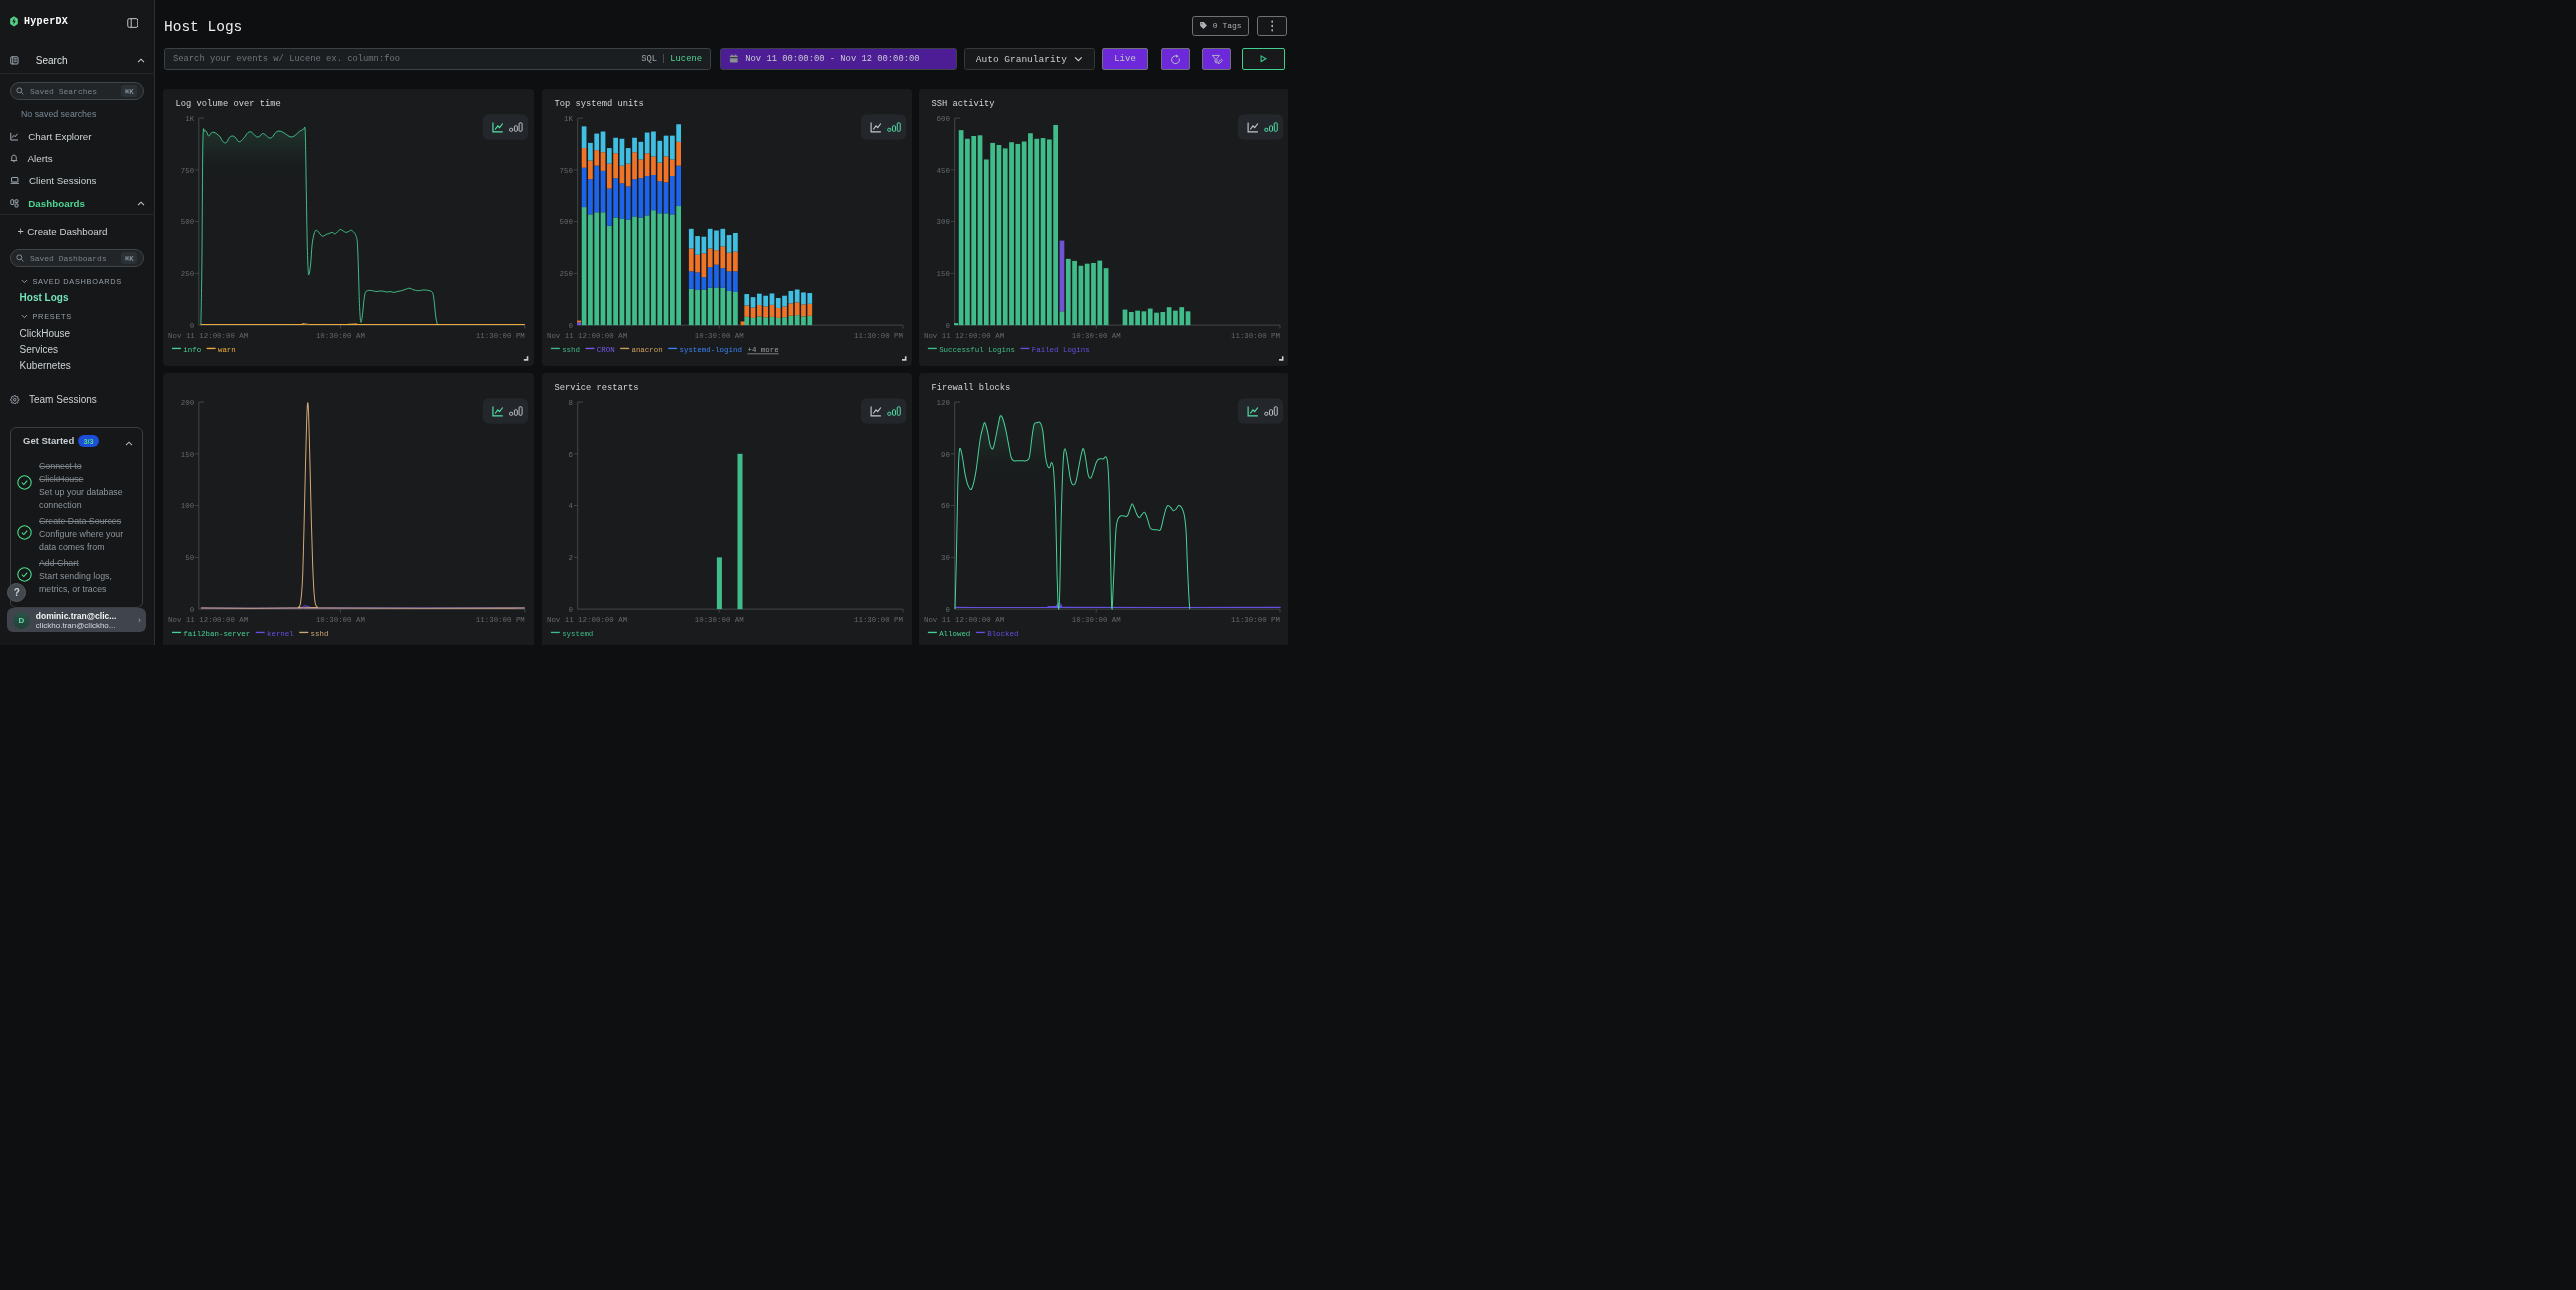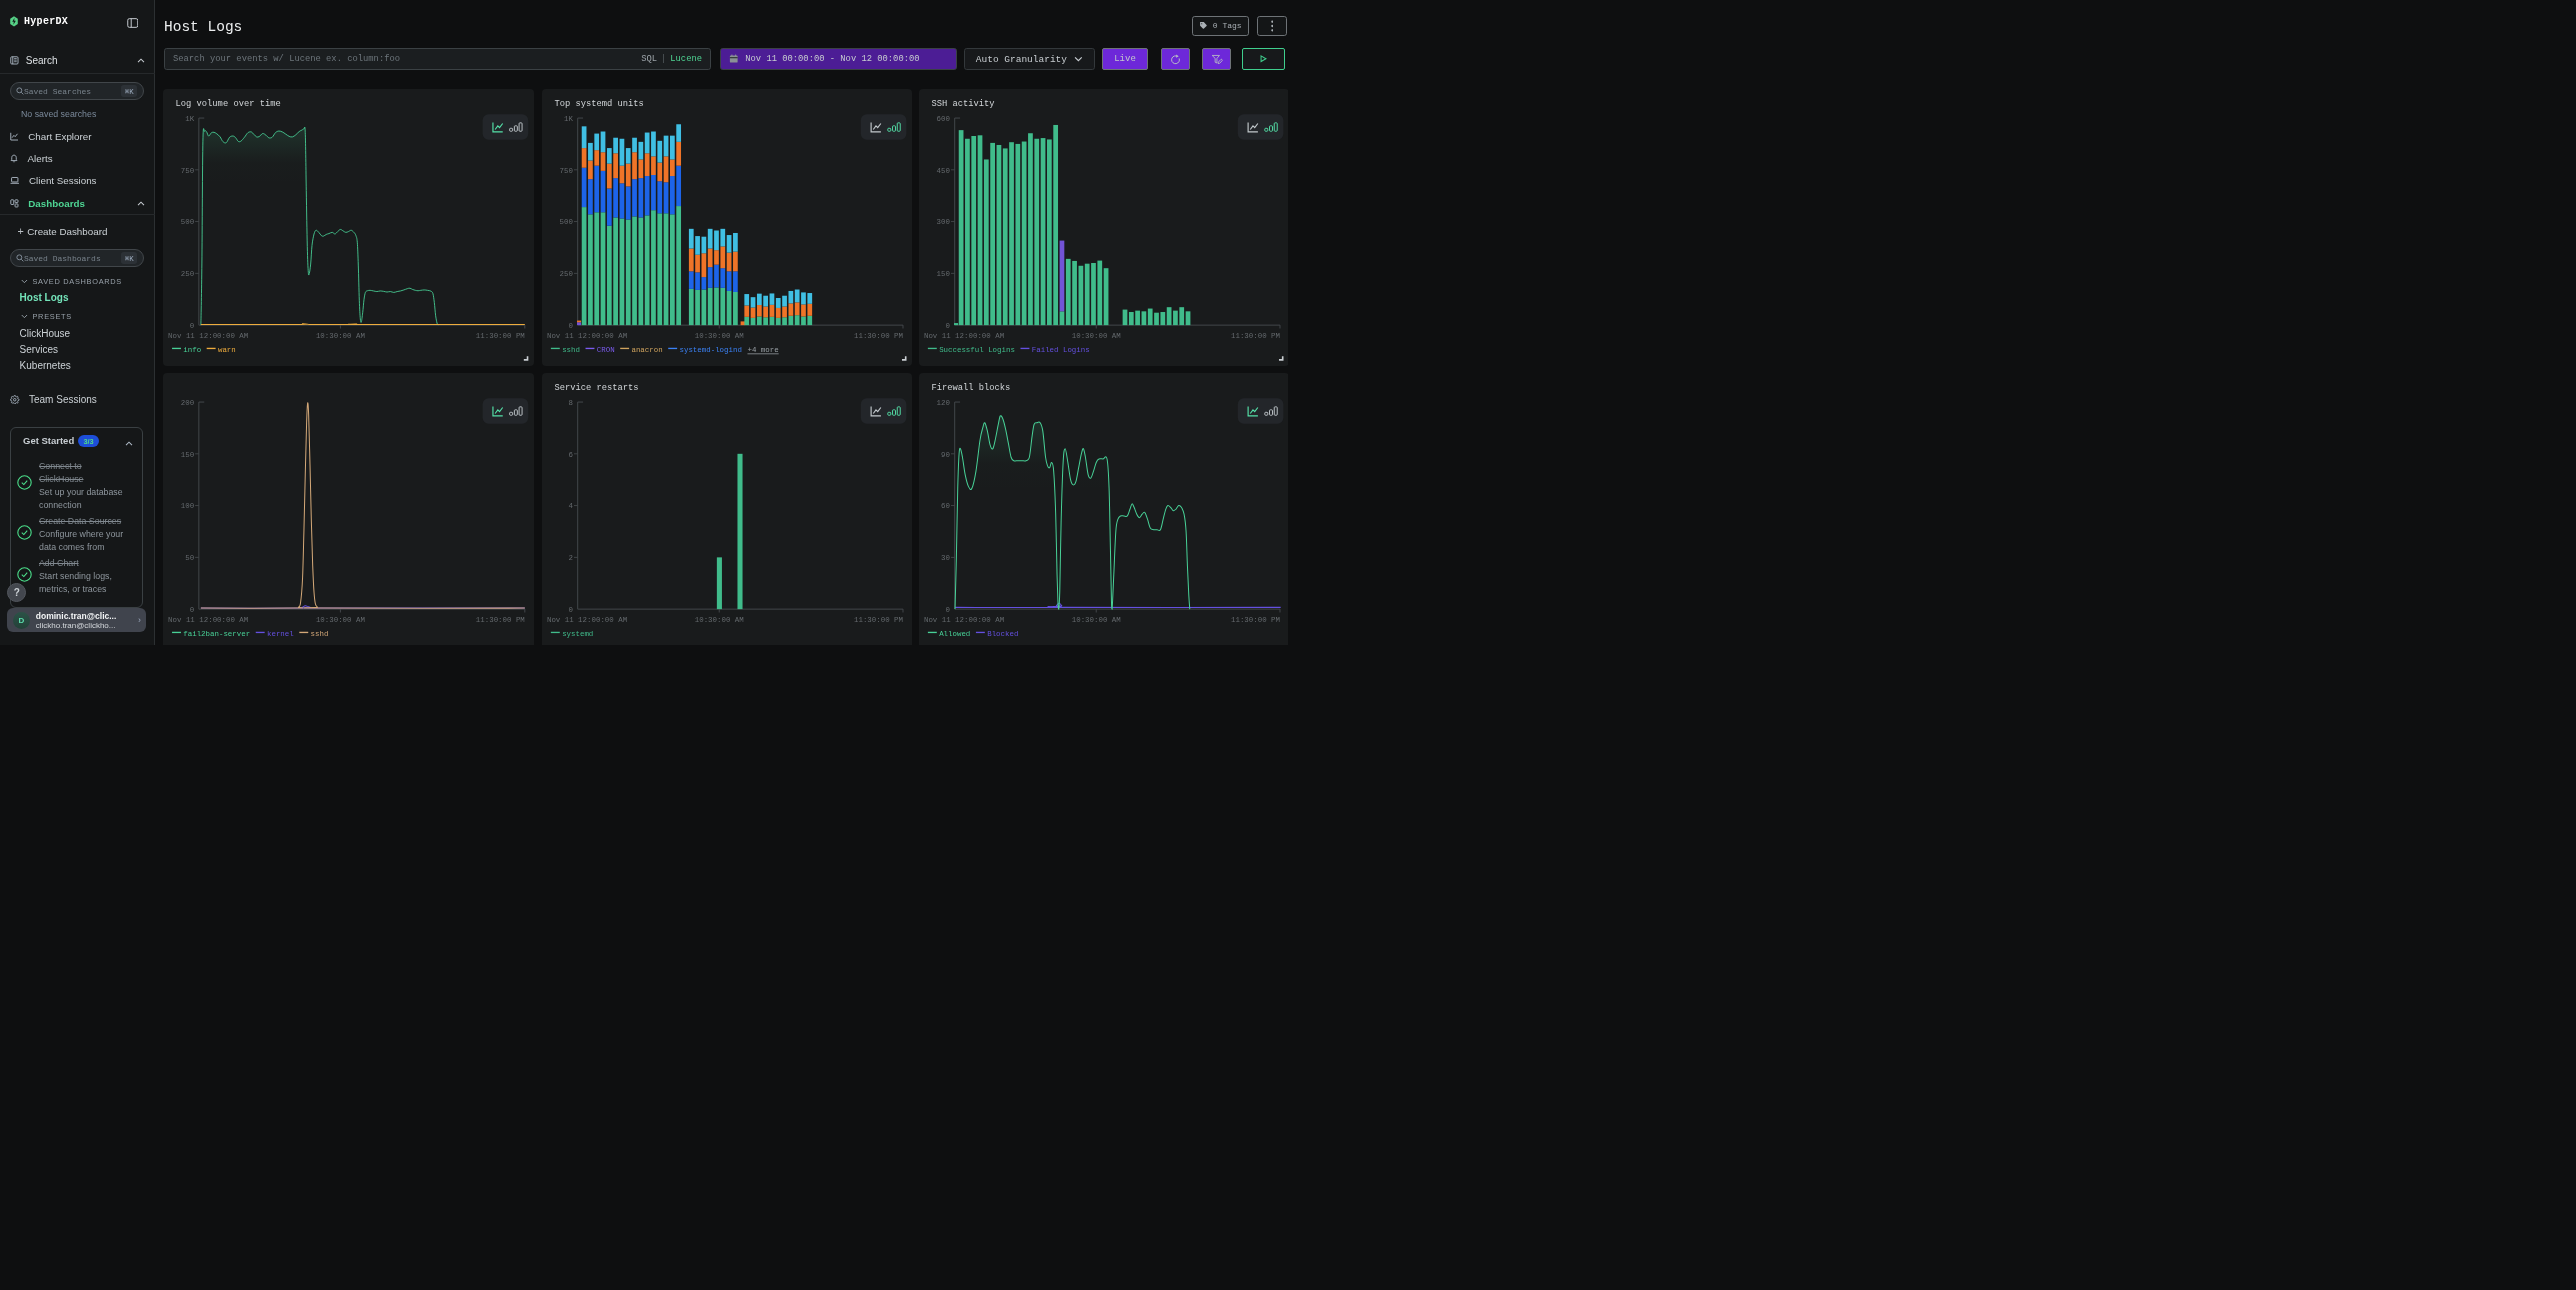--- a/index.html
+++ b/index.html
@@ -2,24 +2,24 @@
 <html style="font-size:10.8px"><head><meta charset="utf-8"><title>Host Logs</title>
 <style>
 *{margin:0;padding:0;box-sizing:border-box}
 html,body{width:1288px;height:645px;overflow:hidden}
 body{background:#0e0f10;font-family:"Liberation Mono",monospace;color:#d5d9dc;position:relative;-webkit-font-smoothing:antialiased}
 .side{position:absolute;left:0;top:0;width:155px;height:645px;background:#151718;border-right:0.7px solid #2c3032}
 .logo-row{position:absolute;left:10px;top:16px;display:flex;align-items:center}
 .logo-txt{font:bold 10px "Liberation Mono",monospace;color:#fff;margin-left:6px;letter-spacing:0.3px}
 .collapse{position:absolute;right:15.6px;top:17.6px}
 .navhead{position:absolute;left:10px;width:135px;display:flex;align-items:center;color:#dde1e4}
-.navhead .t{font:10px "Liberation Sans",sans-serif;margin-left:7px}
+.navhead .t{font:10px "Liberation Sans",sans-serif;margin-left:17px}
 .sep{position:absolute;left:0;width:155px;border-top:0.7px solid #26292b}
 .pill{position:absolute;left:9.5px;width:134px;height:18px;background:#212528;border:0.7px solid #41464a;border-radius:9.5px;display:flex;align-items:center;padding:0 5.4px}
-.pill .ph{font:8px "Liberation Mono",monospace;color:#79838c;flex:1}
+.pill .ph{font:8px "Liberation Mono",monospace;color:#79838c;margin-left:6px;flex:1}
 .kbd{font:7.4px "Liberation Mono",monospace;color:#9cabbd;background:#2c3136;border-radius:2.7px;padding:1.4px 3.4px}
 .nosaved{position:absolute;left:21px;font:8.8px "Liberation Sans",sans-serif;color:#7b8a9b}
 .nav{position:absolute;left:10px;width:135px;display:flex;align-items:center;color:#ccd2d6;font:9.8px "Liberation Sans",sans-serif}
 .nav .t{margin-left:9.5px}
 .grn{color:#4fd694!important}
 .seclabel{position:absolute;left:21px;font:7.4px "Liberation Sans",sans-serif;letter-spacing:0.7px;color:#98a1a9;display:flex;align-items:center}
 .slink{position:absolute;left:19.6px;font:10px "Liberation Sans",sans-serif;color:#ccd2d6}
 .gscard{position:absolute;left:10px;top:427px;width:133px;height:181px;border:0.7px solid #3a4043;border-radius:6px;background:#151718}
 .gstitle{position:absolute;left:12px;top:6.8px;font:bold 9.5px "Liberation Sans",sans-serif;color:#c7cdd2}
 .gsbadge{position:absolute;left:67px;top:7.4px;background:#1d4ed8;color:#4fd88c;font:bold 7.4px "Liberation Sans",sans-serif;border-radius:6px;padding:1.4px 5.4px}

